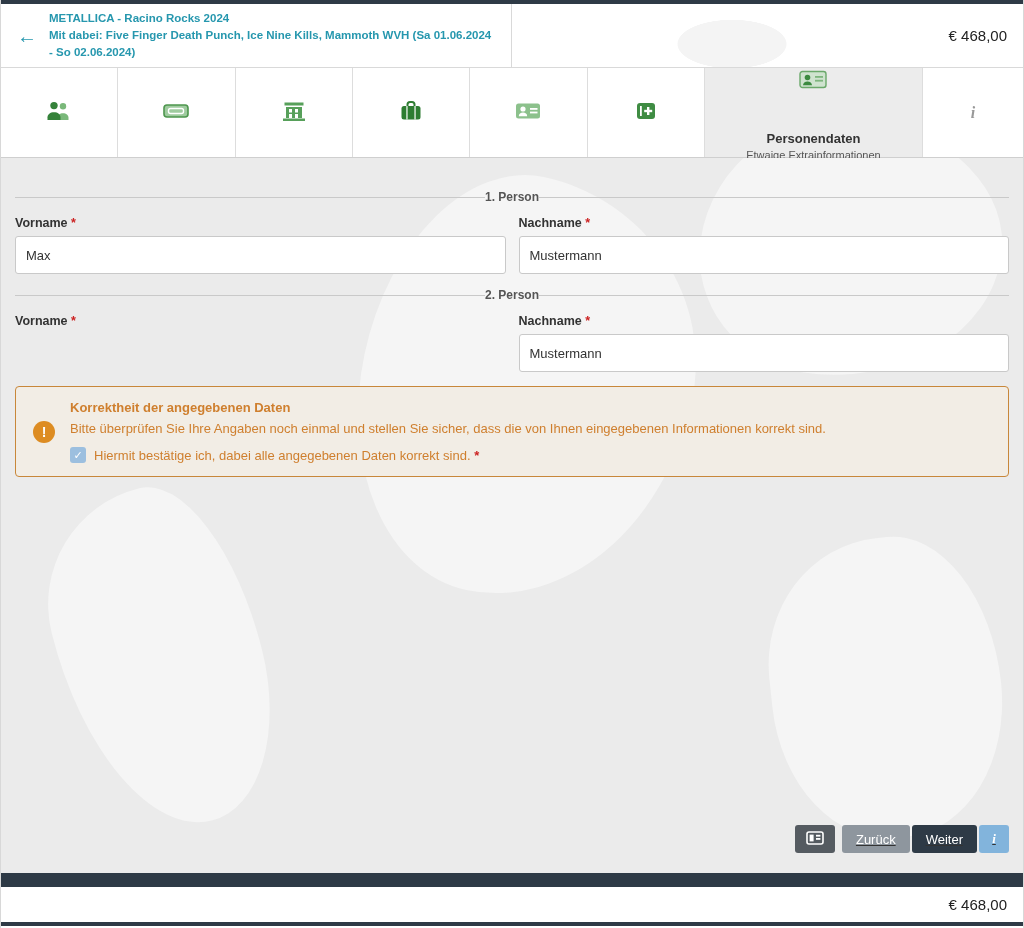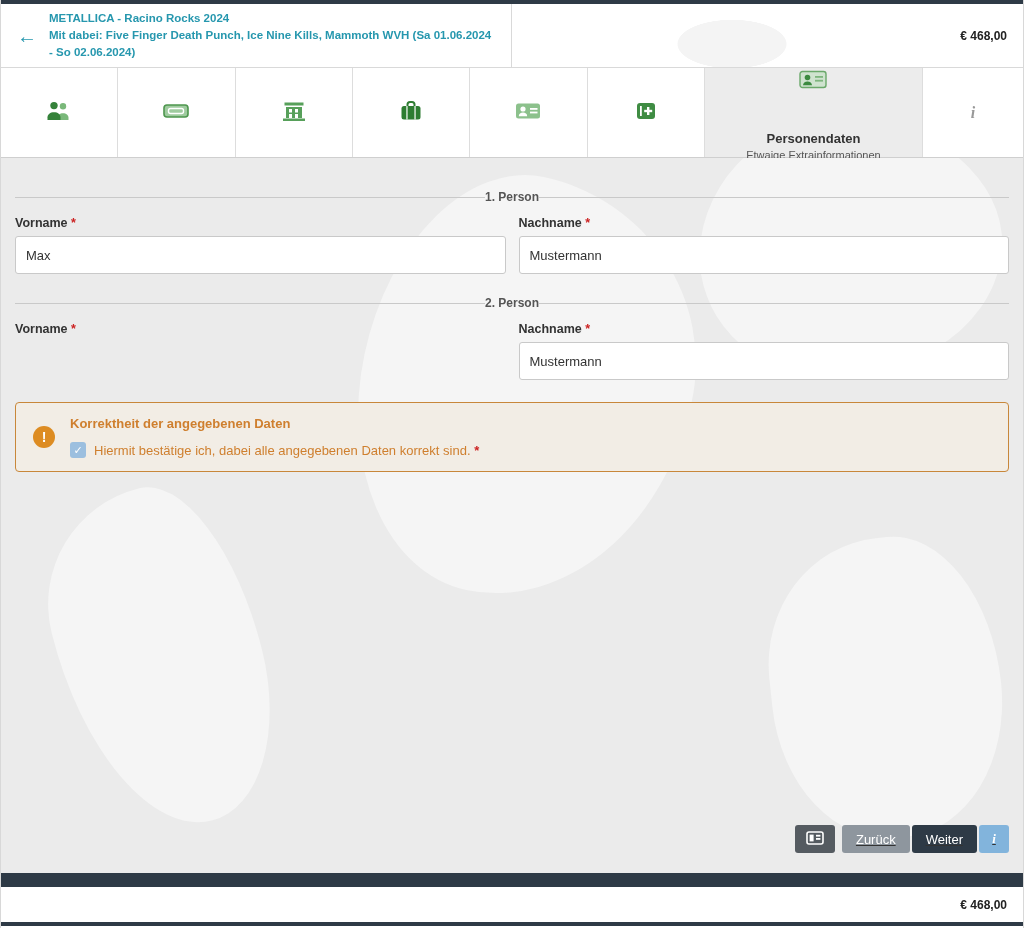--- a/index.html
+++ b/index.html
@@ -18,21 +18,21 @@
   
   .header { height:64px; background:#fff; display:flex; border-bottom:1px solid #d9d9d9; }
   .header-left { width:511px; border-right:1px solid #d9d9d9; display:flex; align-items:center; gap:12px; padding:6px 14px 6px 16px; }
   .back-button { color:#2697ae; font-size:20px; line-height:1; cursor:pointer; flex:0 0 auto; background:none; border:none; font-family:inherit; }
   .header-titles { color:#2697ae; font-weight:bold; font-size:11.5px; line-height:1.5; max-width:455px; }
   .header-right { flex:1; display:flex; align-items:center; justify-content:flex-end; padding-right:16px;
     background:
       radial-gradient(ellipse 90px 40px at 220px 40px, #f4f4f4 60%, transparent 61%),
       #ffffff;
   }
-  .price { font-size:12px; font-weight:bold; color:#222; }
+  .price { font-size:15px; font-weight:normal; color:#222; }
 
   
   .stepbar { height:90px; background:#fff; display:flex; border-bottom:1px solid #cfcfcf; }
   .step { flex:1 1 0; border-right:1px solid #ddd; display:flex; align-items:center; justify-content:center; cursor:pointer; background:#fff; }
   .step:last-child { border-right:none; }
   .step-active { flex:0 0 218px; background:#ececec; flex-direction:column; gap:3px; padding-top:6px; }
   .step-info { flex:0 0 100px; }
   .step-label { font-size:13px; font-weight:bold; color:#333;margin-top:35px; }
   .step-sublabel { font-size:11px; color:#555; }
   .info-glyph { font-size:16px; color:#999; font-weight:bold; font-family:"Liberation Serif", serif; font-style:italic; }
@@ -43,21 +43,21 @@
   .blob-a { left:360px; top:20px; width:330px; height:420px; border-radius:42% 58% 55% 45% / 50% 45% 55% 50%; transform:rotate(12deg); }
   .blob-b { left:60px; top:330px; width:200px; height:340px; border-radius:60% 40% 45% 55% / 35% 55% 45% 65%; transform:rotate(-14deg); }
   .blob-c { left:700px; top:-40px; width:300px; height:260px; border-radius:50% 50% 60% 40% / 55% 45% 55% 45%; transform:rotate(8deg); }
   .blob-d { left:770px; top:380px; width:230px; height:300px; border-radius:55% 45% 50% 50% / 45% 55% 50% 50%; transform:rotate(-6deg); }
   .content-inner { position:relative; z-index:1; padding:0 14px; }
 
   .section-divider { display:flex; align-items:center; margin:0 0 12px 0; }
   .section-divider .line { flex:1; border-top:1px solid #c9c9c9; }
   .section-title { font-size:12px; font-weight:bold; color:#555; white-space:nowrap; }
 
-  .fields-row { display:flex; gap:13px; margin-bottom:22px; }
+  .fields-row { display:flex; gap:13px; margin-bottom:14px; }
   .field { flex:1; }
   .field-label { font-size:12.5px; font-weight:bold; color:#333; margin-bottom:6px; }
   .req { color:#cc2222; font-weight:bold; }
   .text-input { width:100%; height:38px; border:1px solid #c9c9c9; border-radius:3px; background:#fff;
     font-size:13px; color:#333; padding:0 10px; font-family:inherit; }
 
   
   .notice { position:relative; border:1px solid #c8873a; border-radius:4px; background:#f2ede5;
     margin-top:6px; padding:13px 18px 13px 54px; }
   .notice-icon { position:absolute; left:17px; top:50%; transform:translateY(-50%);
@@ -239,20 +239,21 @@
             <span>Nachname</span>
             <span class="req">*</span>
           </div>
           <input class="text-input" type="text" value="Mustermann" style="">
         </div>
       </div>
 
       <div class="notice">
         <span class="notice-icon">!</span>
         <div class="notice-title">Korrektheit der angegebenen Daten</div>
+        <div class="notice-body">Bitte überprüfen Sie Ihre Angaben noch einmal und stellen Sie sicher, dass die von Ihnen eingegebenen Informationen korrekt sind.</div>
         <div class="notice-check-row">
           <span class="checkbox">✓</span>
           <span class="notice-check-label">
             <span>Hiermit bestätige ich, dabei alle angegebenen Daten korrekt sind.</span>
             <span class="req">*</span>
           </span>
         </div>
       </div>
 
     </div>

